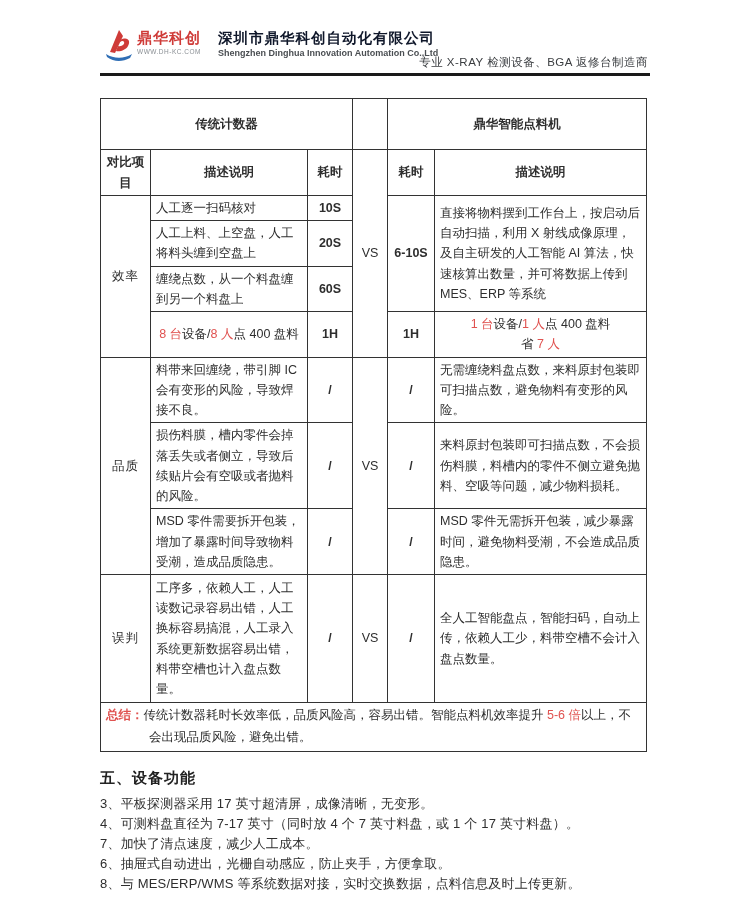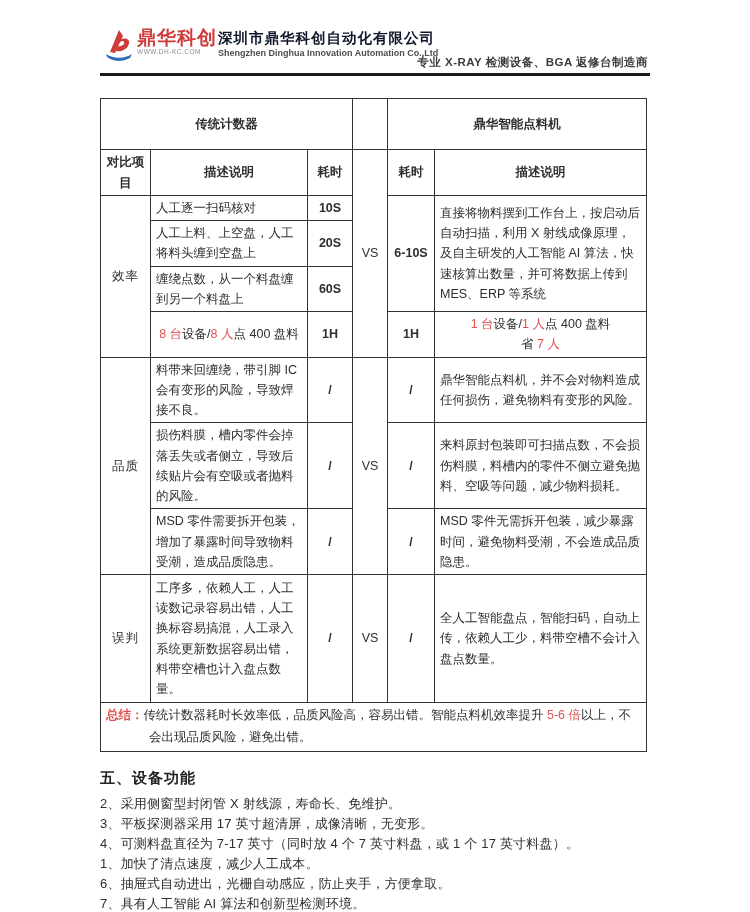--- a/index.html
+++ b/index.html
@@ -10,26 +10,26 @@
     -webkit-font-smoothing:antialiased;
   }
   .page{position:relative;width:750px;height:912px;overflow:hidden;background:#fff;}
   .content{position:absolute;left:100px;top:26px;width:550px;}
 
   
   .doc-header{position:relative;height:47px;border-bottom:3px solid #1a1a1a;}
   .logo-wrap{position:absolute;left:4px;top:2px;display:flex;align-items:flex-start;}
   .logo-mark{width:30px;height:34px;}
   .logo-text{margin-left:3px;display:flex;flex-direction:column;}
-  .brand-cn{font-size:19px;font-weight:bold;color:#cf3b38;letter-spacing:1px;line-height:20px;}
+  .brand-cn{font-size:15px;font-weight:bold;color:#cf3b38;letter-spacing:1px;line-height:20px;}
   .brand-site{font-size:6.5px;color:#8a8f94;letter-spacing:.5px;line-height:8px;}
   .company{position:absolute;left:118px;top:4px;}
   .company-cn{font-size:14.5px;font-weight:bold;color:#0f172a;letter-spacing:1px;line-height:17px;}
   .company-en{font-size:9px;font-weight:bold;color:#4a4e52;line-height:12px;}
-  .slogan{position:absolute;right:0;bottom:-3px;font-size:11.5px;font-weight:bold;color:#3a3d40;
+  .slogan{position:absolute;right:0;bottom:-3px;font-size:11.5px;font-weight:normal;color:#3a3d40;
           border-bottom:2px solid #1a1a1a;padding:0 2px 4px 2px;letter-spacing:.5px;}
 
   
   table.cmp{border-collapse:collapse;table-layout:fixed;width:546px;margin-top:22px;}
   table.cmp td{border:1px solid #333;vertical-align:middle;padding:2px 5px;
                font-size:12.5px;line-height:1.62;color:#2e2e2e;overflow:hidden;}
   td.hdr{font-weight:bold;text-align:center;font-size:13px;}
   td.lbl{font-weight:normal;text-align:center;font-size:13px;letter-spacing:1px;}
   td.time{font-weight:bold;text-align:center;font-size:12px;}
   td.vsc{font-weight:normal;text-align:center;font-size:12.5px;}
@@ -129,21 +129,21 @@
           <div><span>省 </span><span class="red">7 人</span></div>
         </td>
       </tr>
 
       <tr class="r7">
         <td class="lbl" rowspan="3">品质</td>
         <td class="desc">料带来回缠绕，带引脚 IC 会有变形的风险，导致焊接不良。</td>
         <td class="time">/</td>
         <td class="vsc" rowspan="3">VS</td>
         <td class="time">/</td>
-        <td class="desc">鼎华智能点料机，并不会对物料造成任何损伤，避免物料有变形的风险。</td>
+        <td class="desc">无需缠绕料盘点数，来料原封包装即可扫描点数，避免物料有变形的风险。</td>
       </tr>
       <tr class="r8">
         <td class="desc">损伤料膜，槽内零件会掉落丢失或者侧立，导致后续贴片会有空吸或者抛料的风险。</td>
         <td class="time">/</td>
         <td class="time">/</td>
         <td class="desc">来料原封包装即可扫描点数，不会损伤料膜，料槽内的零件不侧立避免抛料、空吸等问题，减少物料损耗。</td>
       </tr>
       <tr class="r9">
         <td class="desc">MSD 零件需要拆开包装，增加了暴露时间导致物料受潮，造成品质隐患。</td>
         <td class="time">/</td>
@@ -163,24 +163,22 @@
       <tr class="r11">
         <td class="summary" colspan="6">
           <p><span class="red bold">总结：</span><span>传统计数器耗时长效率低，品质风险高，容易出错。智能点料机效率提升 </span><span class="red">5-6 倍</span><span>以上，不会出现品质风险，避免出错。</span></p>
         </td>
       </tr>
       </tbody>
     </table>
 
     <div class="features">
       <h2>五、设备功能</h2>
-      <div class="feat-item">2、采用侧窗型封闭管 X 射线源，寿命长、免维护。</div>
       <div class="feat-item">3、平板探测器采用 17 英寸超清屏，成像清晰，无变形。</div>
       <div class="feat-item">4、可测料盘直径为 7-17 英寸（同时放 4 个 7 英寸料盘，或 1 个 17 英寸料盘）。</div>
-      <div class="feat-item">1、加快了清点速度，减少人工成本。</div>
+      <div class="feat-item">7、加快了清点速度，减少人工成本。</div>
       <div class="feat-item">6、抽屉式自动进出，光栅自动感应，防止夹手，方便拿取。</div>
-      <div class="feat-item">7、具有人工智能 AI 算法和创新型检测环境。</div>
       <div class="feat-item">8、与 MES/ERP/WMS 等系统数据对接，实时交换数据，点料信息及时上传更新。</div>
 
     </div>
 
   </div>
 </div>
 
 </body></html>

